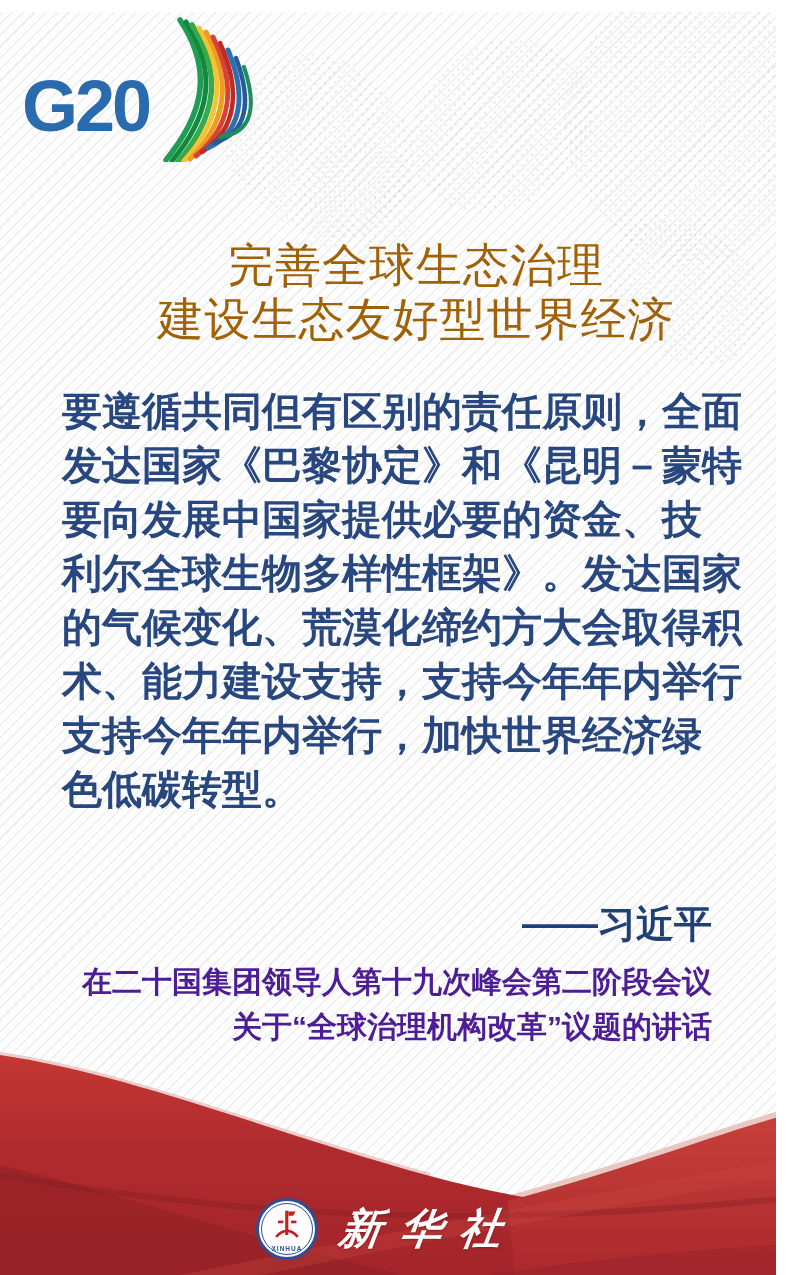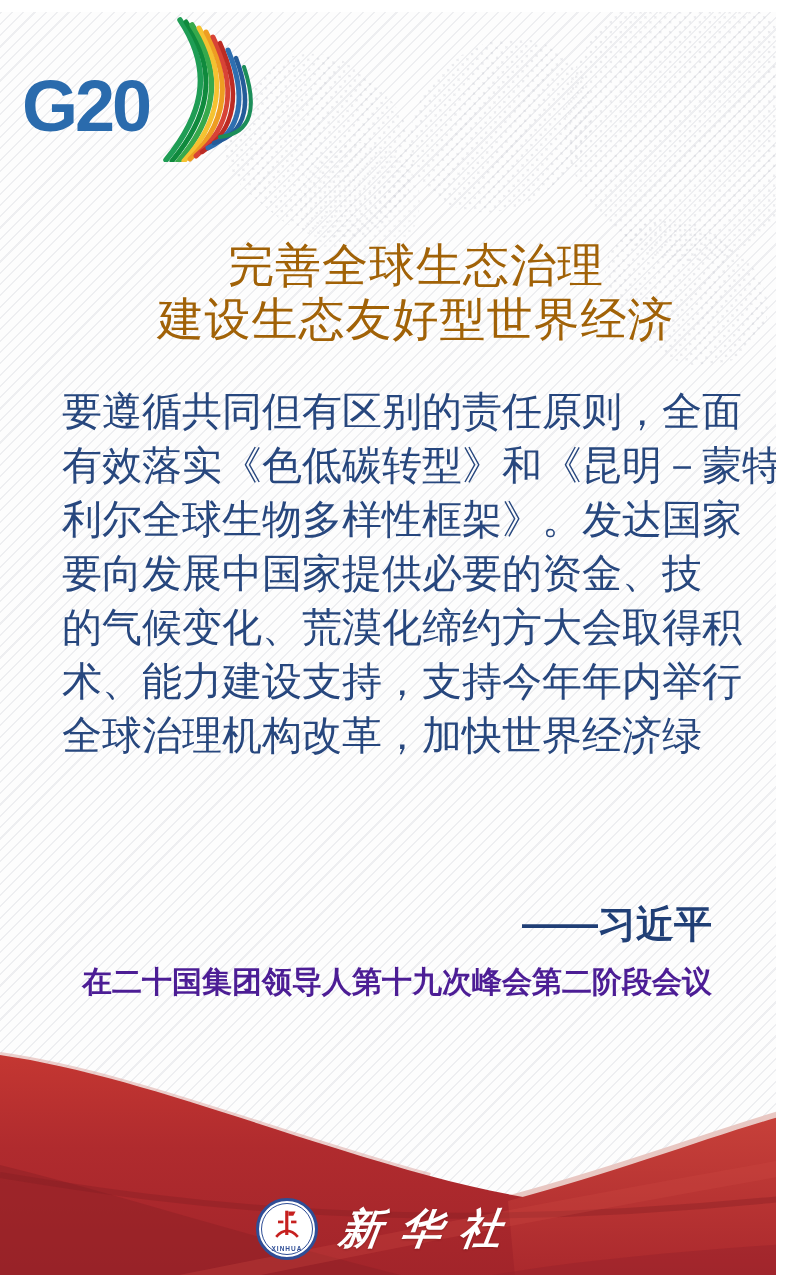--- a/index.html
+++ b/index.html
@@ -24,21 +24,21 @@
   .g20{position:absolute;left:22px;top:6px;width:240px;height:140px;}
   .g20-text{position:absolute;left:0;top:52px;font-size:72px;line-height:72px;font-weight:bold;
     color:#2a6bad;letter-spacing:-3px;font-family:"Liberation Sans",sans-serif;}
   .g20-swirl{position:absolute;left:128px;top:-6px;width:115px;height:150px;}
 
   
   .title{position:absolute;left:0;top:226px;width:100%;text-align:center;
     color:#a16207;font-weight:400;font-size:46px;line-height:54px;letter-spacing:1px;padding-left:28px;}
 
   
-  .quote{position:absolute;left:62px;top:372px;width:684px;color:#27477e;font-weight:normal;
+  .quote{position:absolute;left:62px;top:372px;width:684px;color:#27477e;font-weight:bold;
     font-size:40px;}
   .quote-line{height:54px;line-height:54px;white-space:nowrap;}
 
   
   .attribution{position:absolute;right:64px;top:890px;color:#203f76;font-weight:900;
     font-size:38px;line-height:44px;text-align:center;}
   .source{position:absolute;right:64px;top:948px;color:#4c1d95;font-weight:bold;
     font-size:30px;line-height:44px;text-align:right;}
   .source div{margin-bottom:1px;}
 
@@ -87,32 +87,34 @@
     </svg>
   </div>
 
   <div class="title">
     <div>完善全球生态治理</div>
     <div>建设生态友好型世界经济</div>
   </div>
 
   <div class="quote">
       <div class="quote-line">要遵循共同但有区别的责任原则，全面</div>
-      <div class="quote-line">有效落实《色低碳转型》和《昆明－蒙特</div>
+      <div class="quote-line">发达国家《巴黎协定》和《昆明－蒙特</div>
+      <div class="quote-line">要向发展中国家提供必要的资金、技</div>
       <div class="quote-line">利尔全球生物多样性框架》。发达国家</div>
-      <div class="quote-line">要向发展中国家提供必要的资金、技</div>
       <div class="quote-line">的气候变化、荒漠化缔约方大会取得积</div>
       <div class="quote-line">术、能力建设支持，支持今年年内举行</div>
-      <div class="quote-line">全球治理机构改革，加快世界经济绿</div>
+      <div class="quote-line">支持今年年内举行，加快世界经济绿</div>
+      <div class="quote-line">色低碳转型。</div>
     </div>
 
   <div class="attribution">——习近平</div>
 
   <div class="source">
     <div>在二十国集团领导人第十九次峰会第二阶段会议</div>
+    <div>关于“全球治理机构改革”议题的讲话</div>
   </div>
 
   <svg class="wave" viewBox="0 0 800 240" preserveAspectRatio="none">
     <defs>
       <linearGradient id="gL" x1="0" y1="0" x2="0" y2="1">
         <stop offset="0%" stop-color="#c43732"></stop>
         <stop offset="40%" stop-color="#b02b2e"></stop>
         <stop offset="100%" stop-color="#a1242a"></stop>
       </linearGradient>
       <linearGradient id="gR" x1="0" y1="0" x2="0" y2="1">

